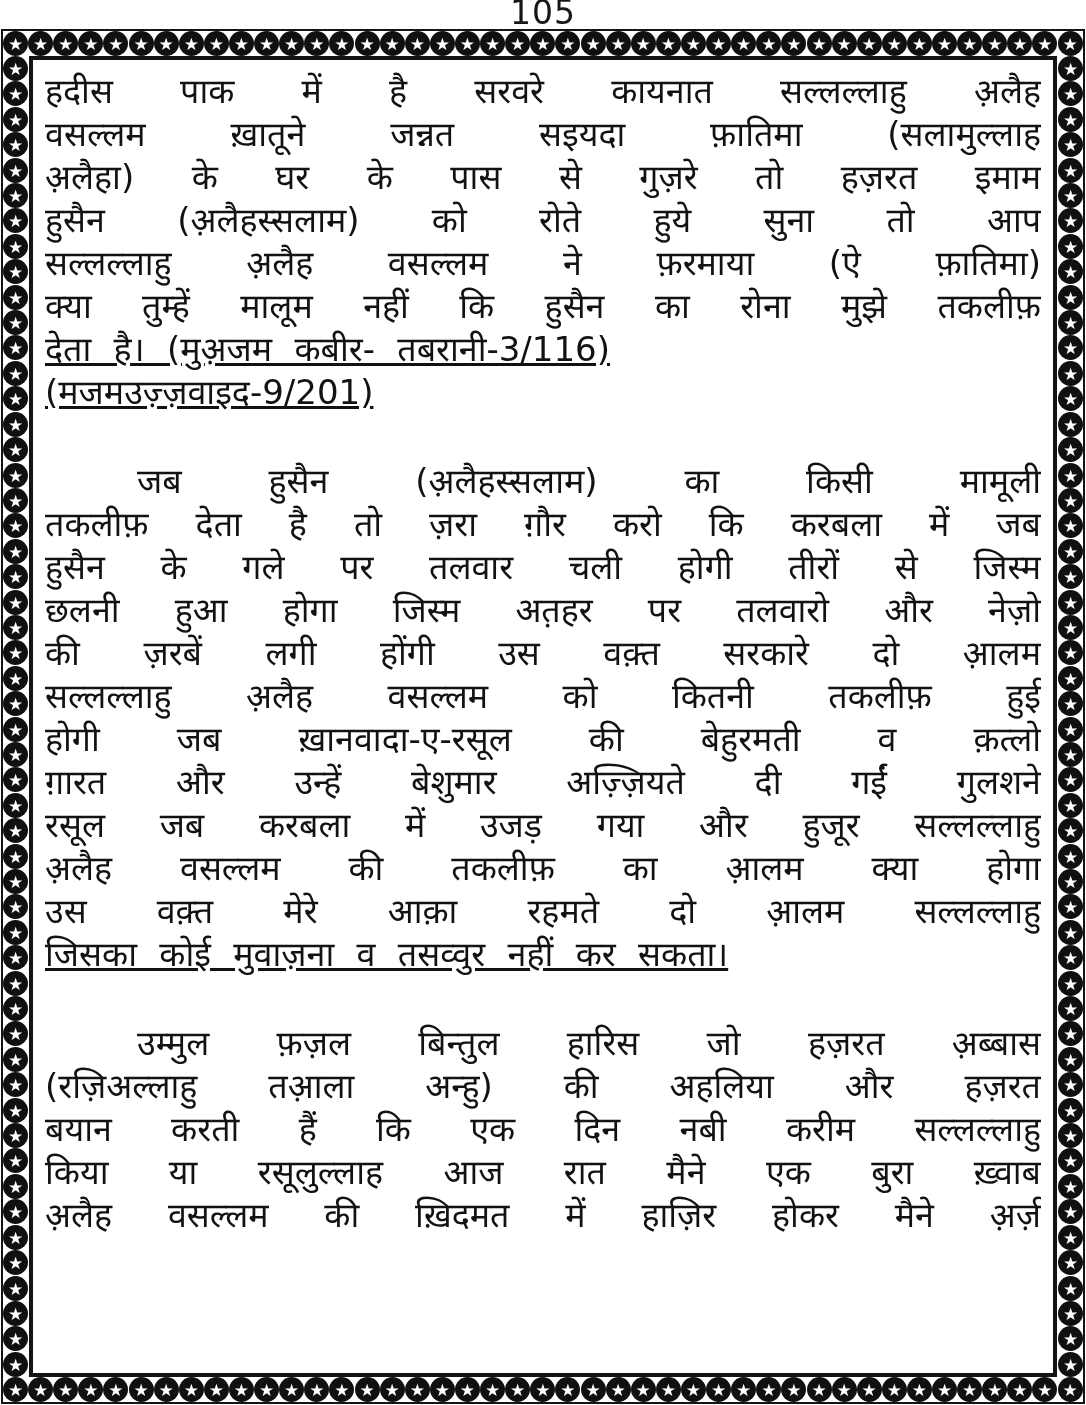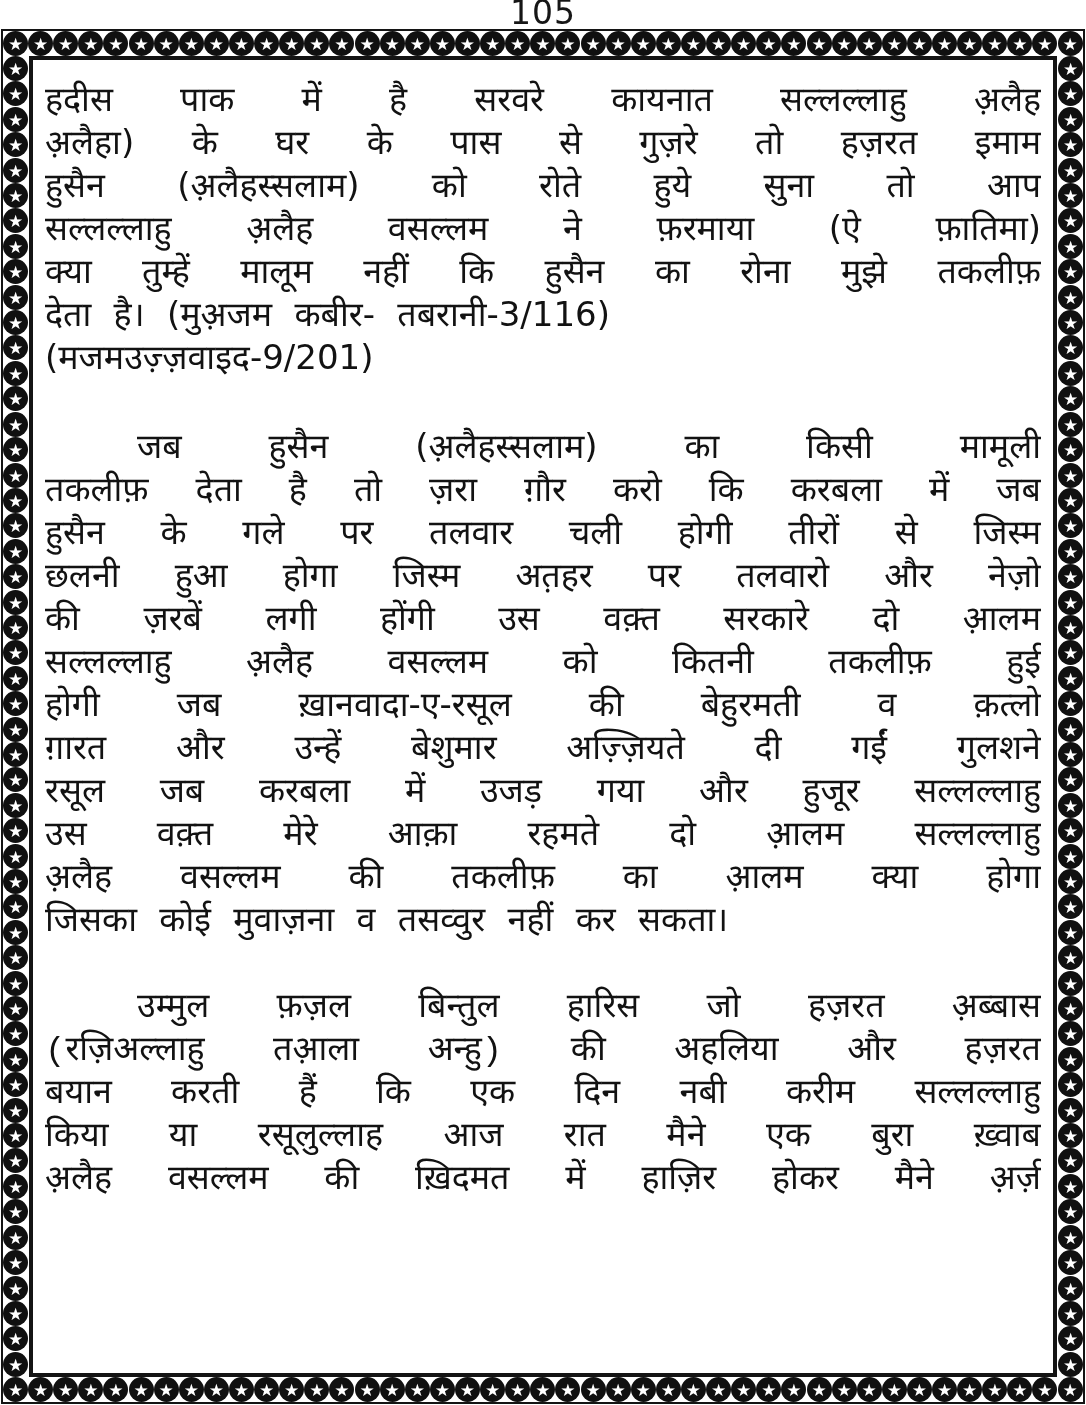--- a/index.html
+++ b/index.html
@@ -53,29 +53,29 @@
   }
 
   
   .text-content {
     position:absolute;
     left:42px; right:42px; top:36px; bottom:28px;
     font-size:34px;
     line-height:43px;
     overflow:hidden;
   }
-  .para { margin:11px 0 46px 0; }
-  .para:last-child { margin-bottom:0;font-family:Liberation Mono, monospace; }
+  .para { margin:3px 0 46px 0; }
+  .para:last-child { margin-bottom:0; }
   .line {
     height:43px;
     text-align:justify;
     text-align-last:justify;
     white-space:nowrap;
   }
-  .line.endline { text-align-last:left; word-spacing:0.34em; }
+  .line.endline { text-align-last:left; word-spacing:0.34em;text-decoration:underline; }
   .line.indent  { padding-left:92px; }
 </style>
 </head>
 <body>
 
 <div class="page-number">105</div>
 
 <div class="frame">
   <div class="star-strip strip-top">
       <span class="star-circle">★</span>
@@ -272,39 +272,40 @@
       <span class="star-circle">★</span>
       <span class="star-circle">★</span>
       <span class="star-circle">★</span>
       <span class="star-circle">★</span>
       <span class="star-circle">★</span>
     </div>
   <div class="inner-border"></div>
   <div class="text-content">
       <div class="para">
         <div class="line">हदीस पाक में है सरवरे कायनात सल्लल्लाहु अ़लैह</div>
+        <div class="line">वसल्लम ख़ातूने जन्नत सइयदा फ़ातिमा (सलामुल्लाह</div>
         <div class="line">अ़लैहा) के घर के पास से गुज़रे तो हज़रत इमाम</div>
         <div class="line">हुसैन (अ़लैहस्सलाम) को रोते हुये सुना तो आप</div>
         <div class="line">सल्लल्लाहु अ़लैह वसल्लम ने फ़रमाया (ऐ फ़ातिमा)</div>
         <div class="line">क्या तुम्हें मालूम नहीं कि हुसैन का रोना मुझे तकलीफ़</div>
         <div class="line endline">देता है। (मुअ़जम कबीर- तबरानी-3/116)</div>
         <div class="line endline">(मजमउज़्ज़वाइद-9/201)</div>
       </div>
       <div class="para">
         <div class="line indent">जब हुसैन (अ़लैहस्सलाम) का किसी मामूली</div>
         <div class="line">तकलीफ़ देता है तो ज़रा ग़ौर करो कि करबला में जब</div>
         <div class="line">हुसैन के गले पर तलवार चली होगी तीरों से जिस्म</div>
         <div class="line">छलनी हुआ होगा जिस्म अत़हर पर तलवारो और नेज़ो</div>
         <div class="line">की ज़रबें लगी होंगी उस वक़्त सरकारे दो आ़लम</div>
         <div class="line">सल्लल्लाहु अ़लैह वसल्लम को कितनी तकलीफ़ हुई</div>
         <div class="line">होगी जब ख़ानवादा-ए-रसूल की बेहुरमती व क़त्लो</div>
         <div class="line">ग़ारत और उन्हें बेशुमार अज़्ज़ियते दी गईं गुलशने</div>
         <div class="line">रसूल जब करबला में उजड़ गया और हुजूर सल्लल्लाहु</div>
+        <div class="line">अ़लैह वसल्लम की तकलीफ़ का आ़लम क्या होगा</div>
         <div class="line">उस वक़्त मेरे आक़ा रहमते दो आ़लम सल्लल्लाहु</div>
-        <div class="line">अ़लैह वसल्लम की तकलीफ़ का आ़लम क्या होगा</div>
         <div class="line endline">जिसका कोई मुवाज़ना व तसव्वुर नहीं कर सकता।</div>
       </div>
       <div class="para">
         <div class="line indent">उम्मुल फ़ज़ल बिन्तुल हारिस जो हज़रत अ़ब्बास</div>
         <div class="line">(रज़िअल्लाहु तआ़ला अन्हु) की अहलिया और हज़रत</div>
         <div class="line">बयान करती हैं कि एक दिन नबी करीम सल्लल्लाहु</div>
         <div class="line">किया या रसूलुल्लाह आज रात मैने एक बुरा ख़्वाब</div>
         <div class="line">अ़लैह वसल्लम की ख़िदमत में हाज़िर होकर मैने अ़र्ज़</div>
       </div>
     </div>

